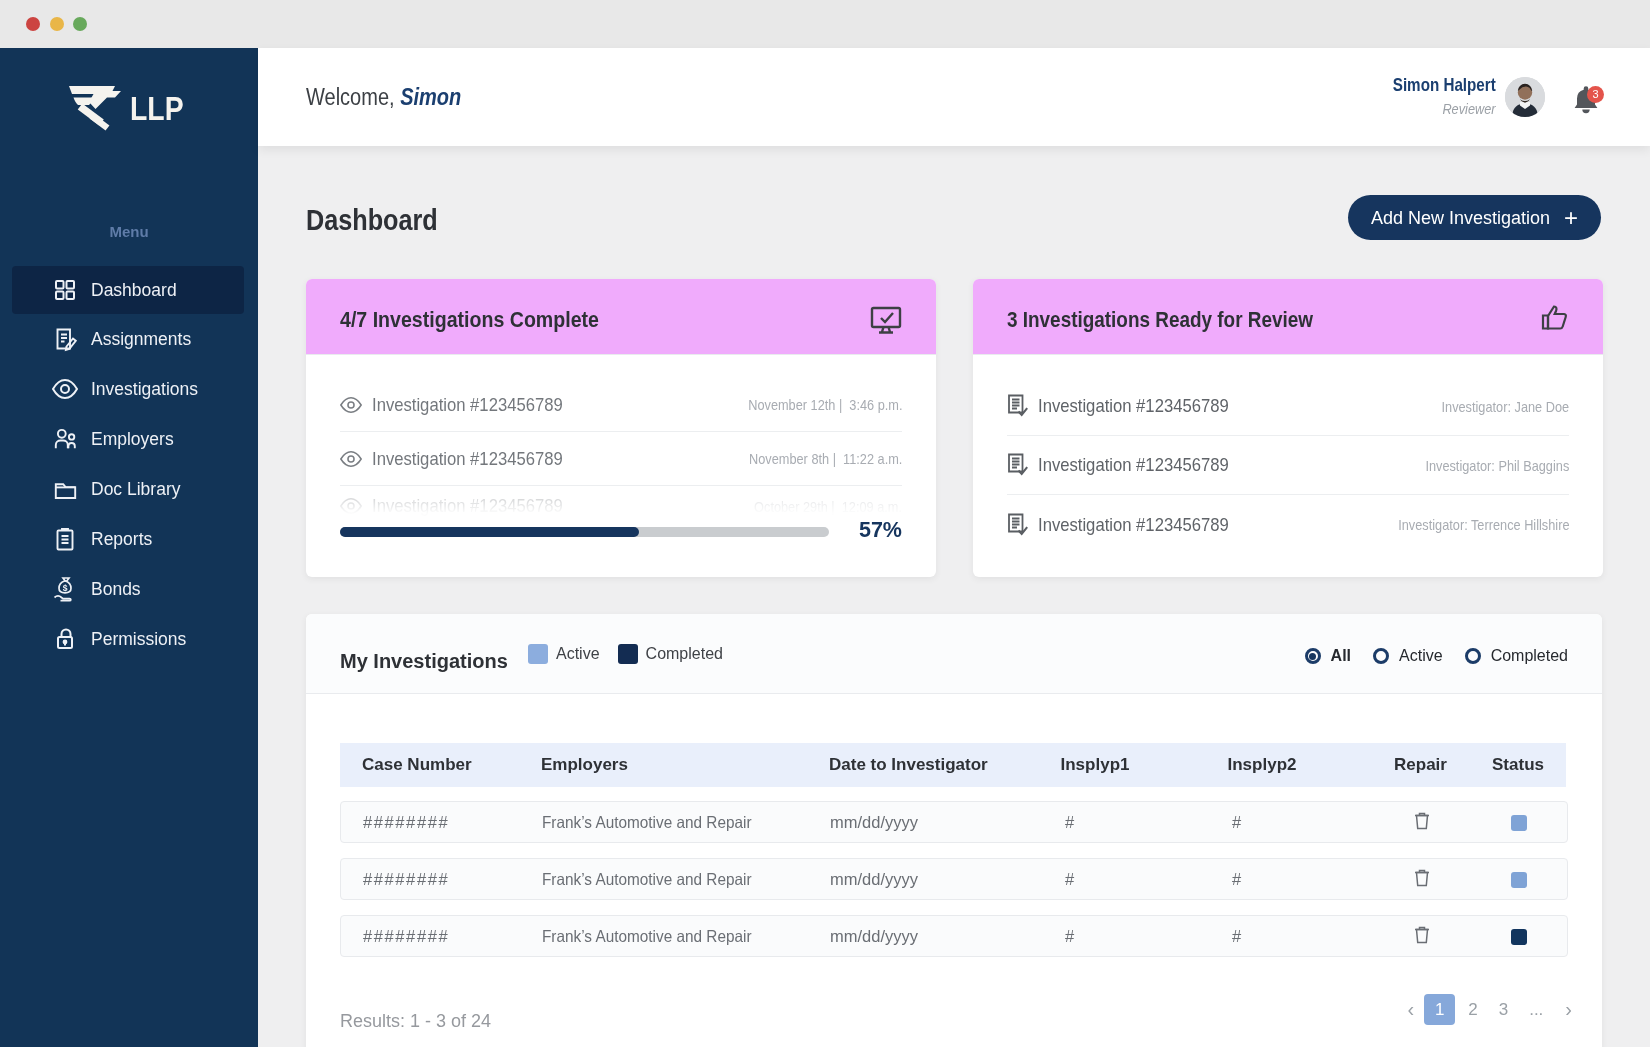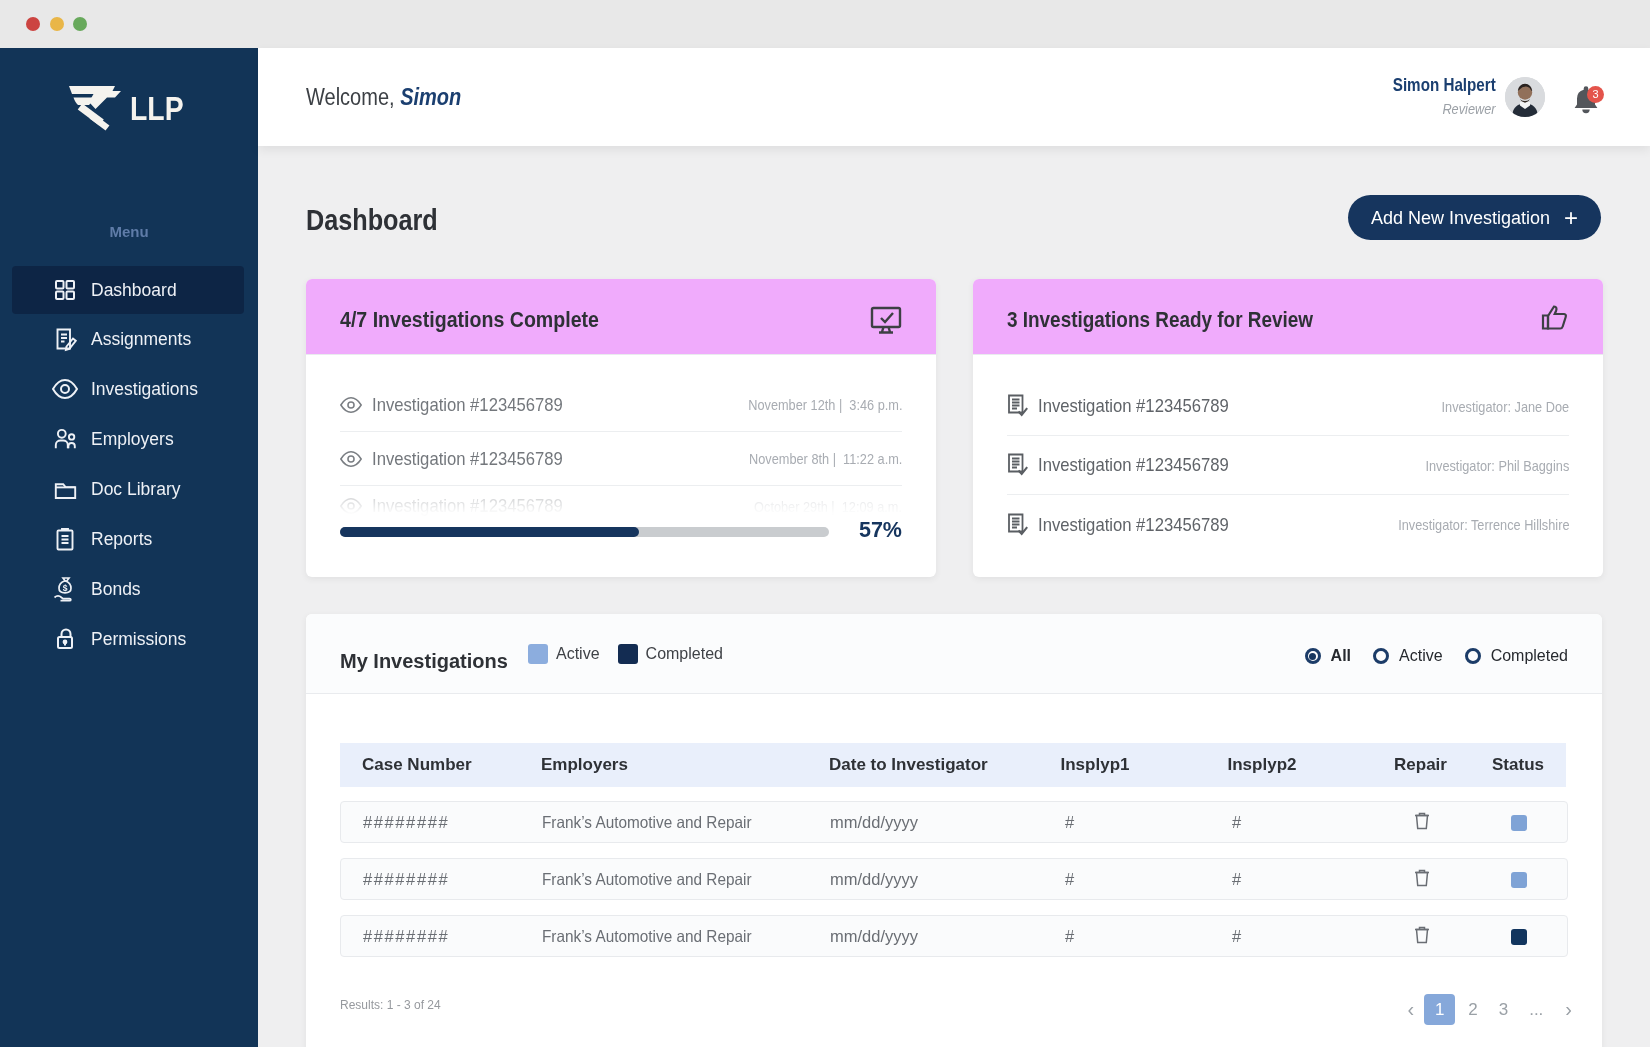--- a/index.html
+++ b/index.html
@@ -87,21 +87,21 @@
 .col4 { width:152px; text-align:center; }
 .col5 { width:182px; text-align:center; }
 .col6 { width:135px; text-align:center; }
 .col7 { width:78px; text-align:center; padding-right:18px; }
 .trow .col4 { text-align:left; padding-left:45px; }
 .trow .col5 { text-align:left; padding-left:60px; }
 .status { display:inline-block; width:16px; height:16px; border-radius:3px; vertical-align:middle; }
 .status.lt { background:#7fa3d6; }
 .status.dk { background:#12355e; }
 
-.results { position:absolute; left:34px; top:384px; font-size:12px; color:#96999e; }
+.results { position:absolute; left:34px; top:397px; font-size:18px; color:#96999e; }
 .pager { position:absolute; right:30px; top:380px; display:flex; align-items:center; color:#9aa0a6; font-size:17px; }
 .pgbox { width:31px; height:31px; background:#86a8da; color:#fff; border-radius:4px; text-align:center; line-height:31px; margin-left:10px; margin-right:13px; }
 .pager .num { margin-right:21px; }
 .chev { font-size:20px; color:#9aa0a6; }
 </style>
 </head>
 <body>
 <div class="chrome">
   <span class="dot r"></span>
     <span class="dot y"></span>

